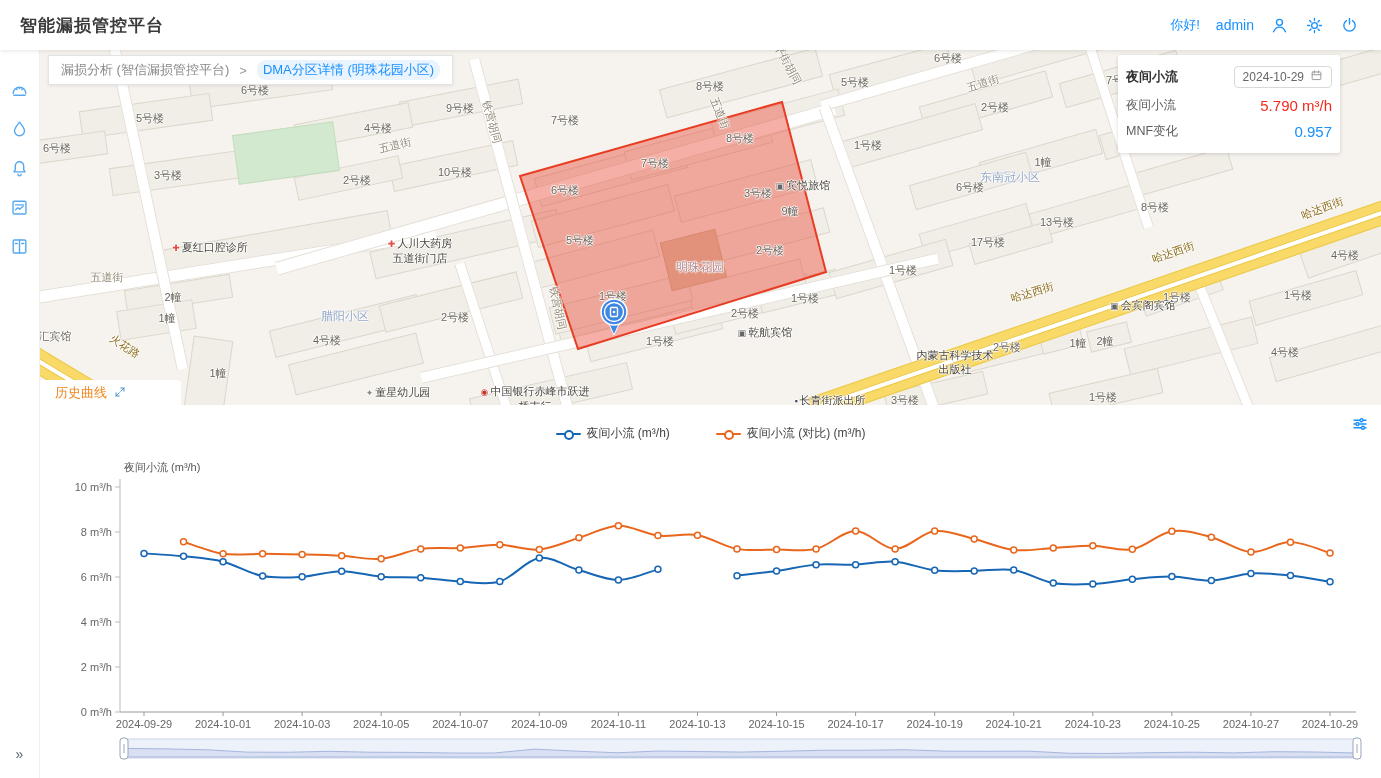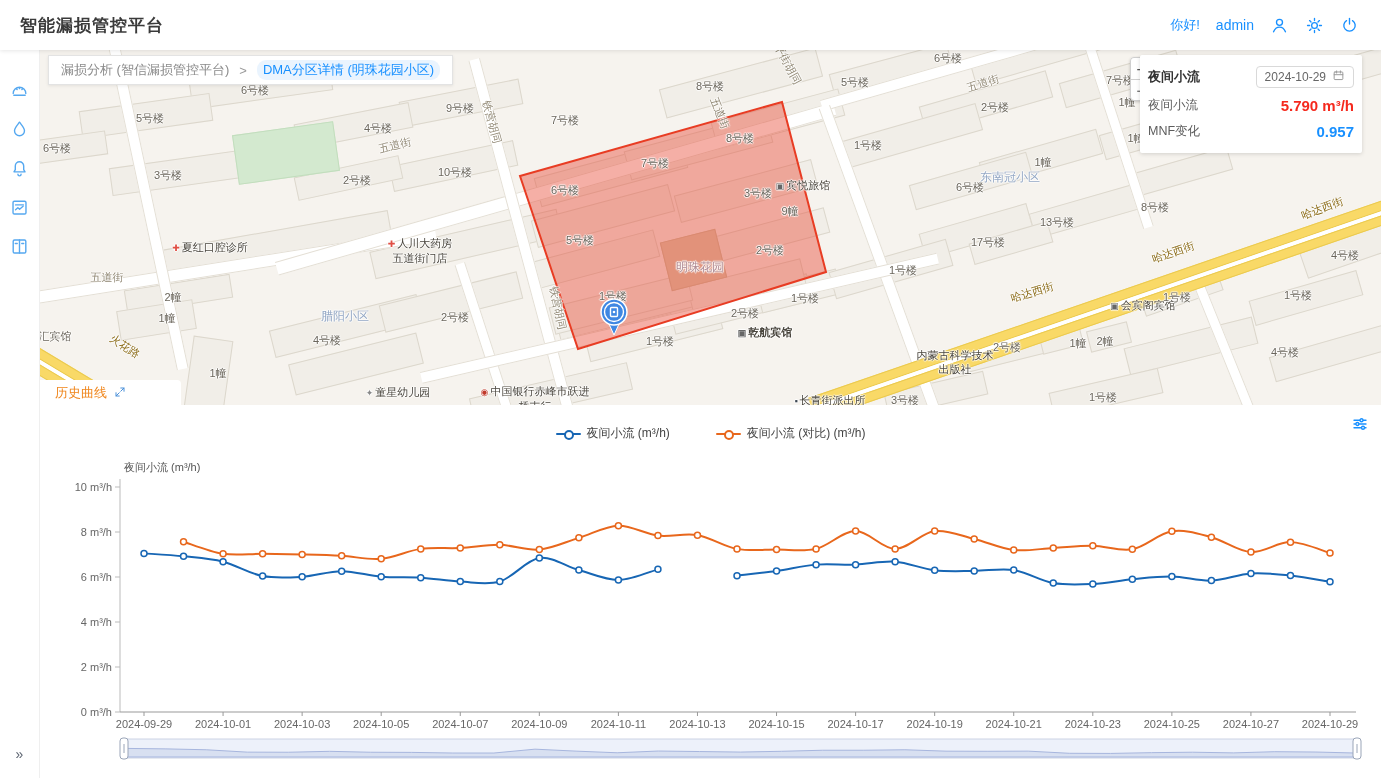--- a/index.html
+++ b/index.html
@@ -42,30 +42,30 @@
            box-shadow:0 1px 3px rgba(0,0,0,.2);border-radius:4px;overflow:hidden;}
   .zoomctl button{width:22px;height:22px;background:#fff;border:1px solid #cfcfcf;font-size:15px;line-height:1;
                   color:#555;cursor:pointer;padding:0;}
   .zoomctl button:first-child{border-bottom:none;border-radius:4px 4px 0 0;}
   .zoomctl button:last-child{border-radius:0 0 4px 4px;}
   .breadcrumb{position:absolute;left:8px;top:5px;z-index:12;background:#fff;border:1px solid #e3e3e3;
               box-shadow:0 1px 3px rgba(0,0,0,.08);padding:4px 12px;font-size:13px;display:flex;align-items:center;gap:10px;}
   .breadcrumb .parent{color:#8a8a8a;cursor:pointer;}
   .breadcrumb .sep{color:#9a9a9a;}
   .breadcrumb .cur{color:#1890ff;background:#eaf4fe;padding:1px 6px;cursor:pointer;border-radius:9px;}
-  .info-panel{position:absolute;left:1100px;top:5px;width:222px;height:98px;background:#fff;z-index:12;
+  .info-panel{position:absolute;left:1078px;top:5px;width:222px;height:98px;background:#fff;z-index:12;
               box-shadow:0 1px 4px rgba(0,0,0,.15);border-radius:2px;padding:11px 8px;box-sizing:border-box;}
   .info-panel .row1{display:flex;align-items:center;justify-content:space-between;}
   .ptitle{font-size:13px;font-weight:bold;color:#333;}
   .datechip{display:flex;align-items:center;gap:6px;border:1px solid #d9d9d9;border-radius:4px;
             padding:2px 8px;font-size:12px;color:#666;cursor:pointer;background:#fff;}
   .prow{display:flex;align-items:center;justify-content:space-between;margin-top:9px;}
   .prow:first-of-type{margin-top:16px;}
   .plabel{font-size:12.5px;color:#5c5c5c;}
-  .pval{font-size:15px;font-weight:bold;}
+  .pval{font-size:15px;font-weight:normal;}
   .hist-tab{position:absolute;left:0;top:330px;width:126px;height:25px;background:#fff;z-index:12;
             display:flex;align-items:center;gap:7px;padding-left:15px;border-top-right-radius:4px;cursor:pointer;}
   .hist-tab .lbl{font-size:13px;font-weight:normal;}
   
   .chart-sec{position:absolute;left:40px;top:405px;width:1341px;height:373px;background:#fff;}
   #chart{position:absolute;left:0;top:0;}
   .legend{position:absolute;left:0;top:20px;width:100%;display:flex;justify-content:center;gap:46px;z-index:3;}
   .litem{display:flex;align-items:center;gap:6px;cursor:pointer;}
   .litem .lab{font-size:12px;color:#444;}
   .lmark{position:relative;width:25px;height:8px;}
@@ -282,21 +282,21 @@
         <div class="mlabel area" style="left: 305px; top: 267px; transform: translate(-50%, -50%); text-align: center;"><span>腊阳小区</span></div>
         <div class="mlabel " style="left: 287px; top: 290px; transform: translate(-50%, -50%);"><span>4号楼</span></div>
         <div class="mlabel " style="left: 415px; top: 267px; transform: translate(-50%, -50%);"><span>2号楼</span></div>
         <div class="mlabel " style="left: 133px; top: 247px; transform: translate(-50%, -50%);"><span>2幢</span></div>
         <div class="mlabel " style="left: 127px; top: 268px; transform: translate(-50%, -50%);"><span>1幢</span></div>
         <div class="mlabel " style="left: 178px; top: 323px; transform: translate(-50%, -50%);"><span>1幢</span></div>
         <div class="mlabel " style="left: 15px; top: 286px; transform: translate(-50%, -50%);"><span>汇宾馆</span></div>
         <div class="mlabel streety" style="left: 85px; top: 296px; transform: translate(-50%, -50%) rotate(33deg);"><span>火花路</span></div>
         <div class="mlabel " style="left: 620px; top: 291px; transform: translate(-50%, -50%);"><span>1号楼</span></div>
         <div class="mlabel " style="left: 705px; top: 263px; transform: translate(-50%, -50%);"><span>2号楼</span></div>
-        <div class="mlabel poi" style="left: 725px; top: 282px; transform: translate(-50%, -50%); font-weight: bold;"><span class="micon" style="color: rgb(102, 102, 102);">▣</span><span>乾航宾馆</span></div>
+        <div class="mlabel poi" style="left: 725px; top: 282px; transform: translate(-50%, -50%);"><span class="micon" style="color: rgb(102, 102, 102);">▣</span><span>乾航宾馆</span></div>
         <div class="mlabel " style="left: 765px; top: 248px; transform: translate(-50%, -50%);"><span>1号楼</span></div>
         <div class="mlabel poi" style="left: 763px; top: 135px; transform: translate(-50%, -50%);"><span class="micon" style="color: rgb(102, 102, 102);">▣</span><span>宾悦旅馆</span></div>
         <div class="mlabel " style="left: 525px; top: 140px; transform: translate(-50%, -50%);"><span>6号楼</span></div>
         <div class="mlabel " style="left: 615px; top: 113px; transform: translate(-50%, -50%);"><span>7号楼</span></div>
         <div class="mlabel " style="left: 700px; top: 88px; transform: translate(-50%, -50%);"><span>8号楼</span></div>
         <div class="mlabel " style="left: 718px; top: 143px; transform: translate(-50%, -50%);"><span>3号楼</span></div>
         <div class="mlabel " style="left: 750px; top: 161px; transform: translate(-50%, -50%);"><span>9幢</span></div>
         <div class="mlabel " style="left: 540px; top: 190px; transform: translate(-50%, -50%);"><span>5号楼</span></div>
         <div class="mlabel " style="left: 730px; top: 200px; transform: translate(-50%, -50%);"><span>2号楼</span></div>
         <div class="mlabel area2" style="left: 628px; top: 218px; transform: translate(-50%, -50%); margin-left: 32px;"><span>明珠花园</span></div>

